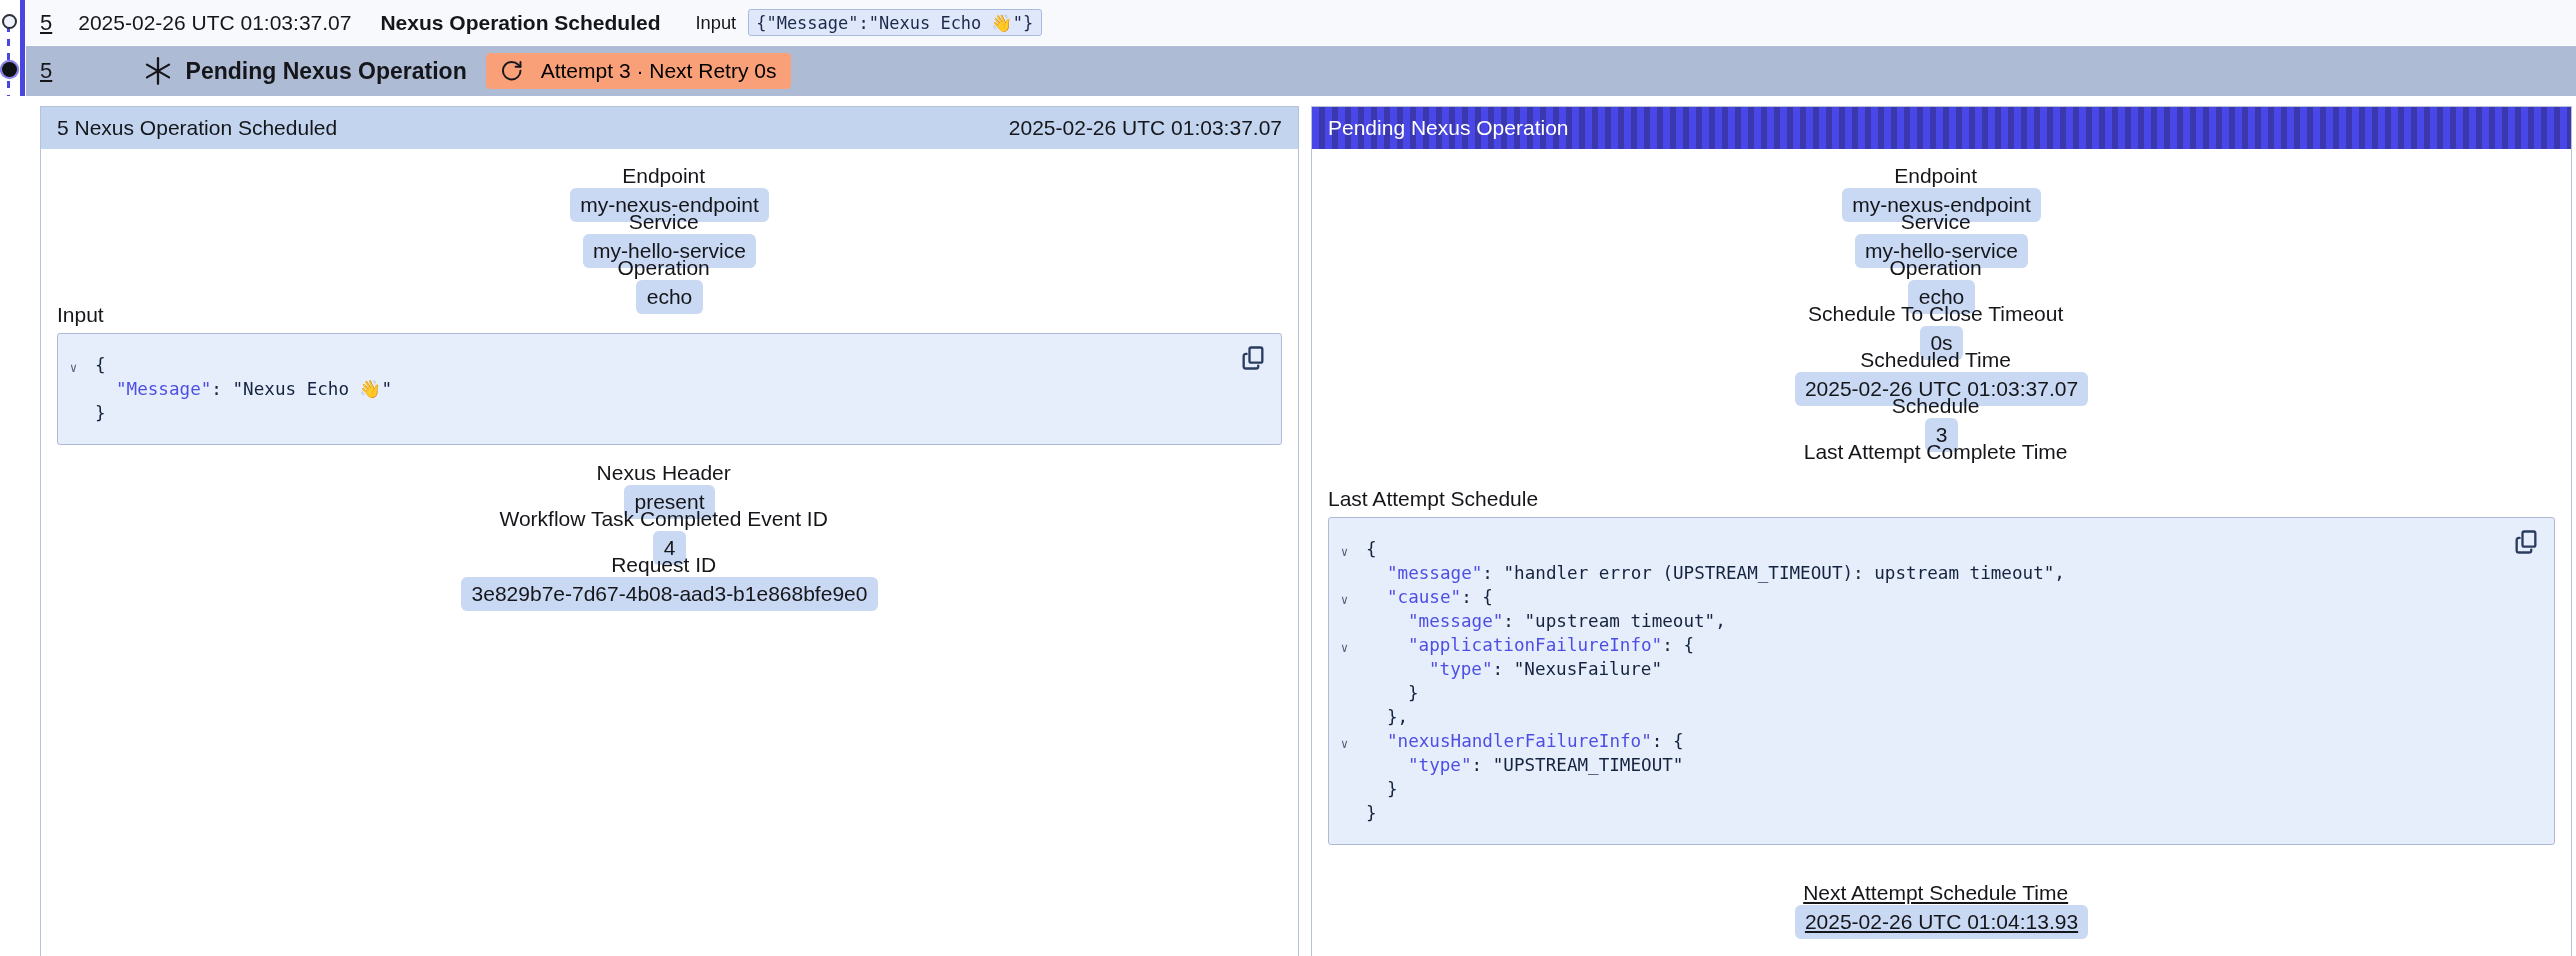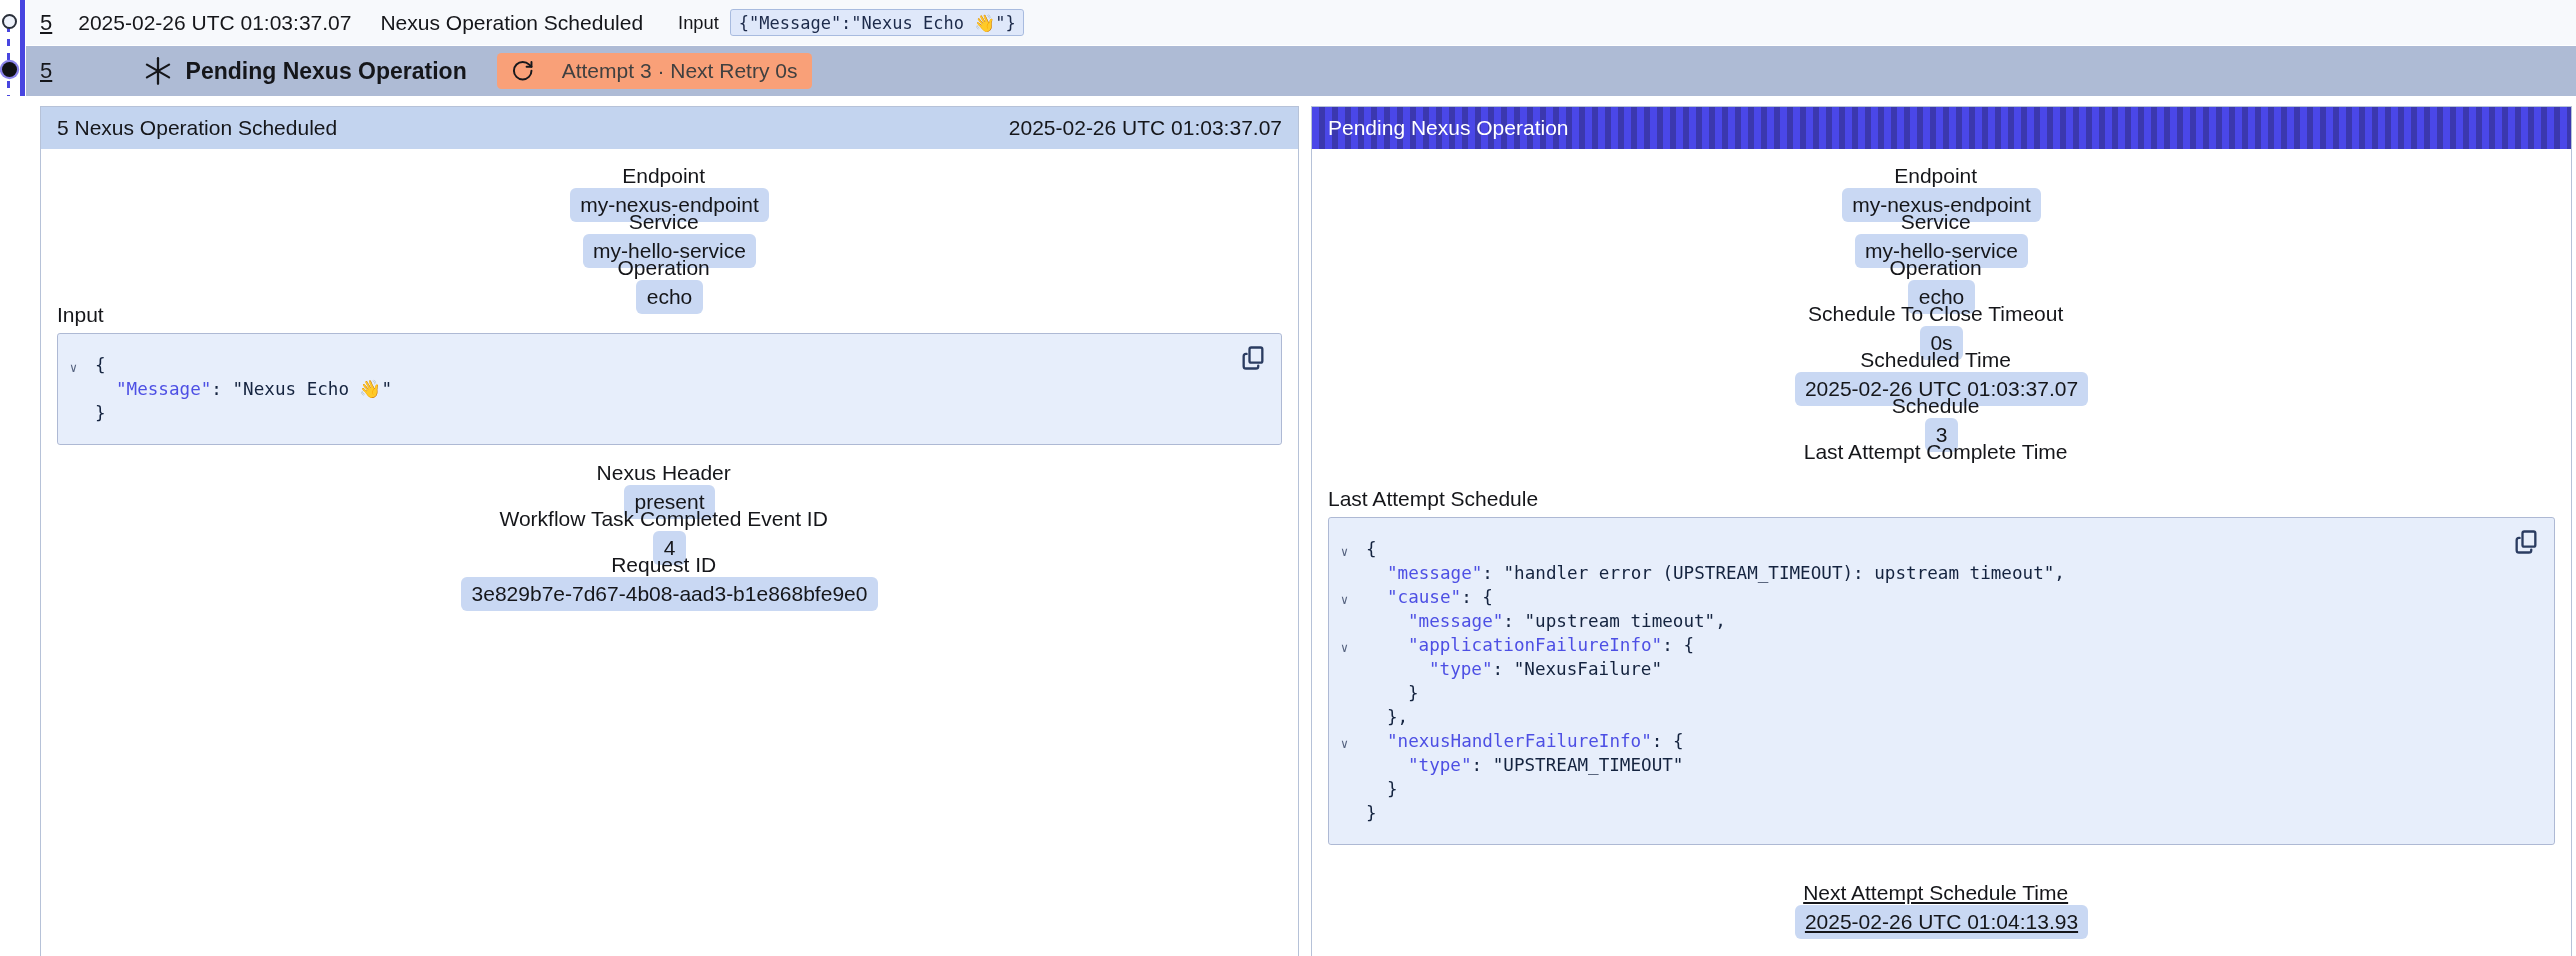--- a/index.html
+++ b/index.html
@@ -31,32 +31,32 @@
   .row1 {
     position: absolute; left: 26px; top: 0; width: 2550px; height: 45px;
     background: var(--row-bg); display: flex; align-items: center; padding-left: 14px;
   }
   .row2 {
     position: absolute; left: 26px; top: 46px; width: 2550px; height: 50px;
     background: var(--row-selected-bg); display: flex; align-items: center; padding-left: 14px;
   }
   .evt-id { font-size: 22px; font-weight: 500; color: #15161a; text-decoration: underline; cursor: pointer; }
   .evt-time { margin-left: 26px; font-size: 21px; }
-  .evt-title { margin-left: 29px; font-size: 21px; font-weight: 400; }
+  .evt-title { margin-left: 29px; font-size: 21px; font-weight: 700; }
   .evt-input-label { margin-left: 35px; font-size: 18.3px; }
   .evt-chip {
     margin-left: 11.7px; font-family: "DejaVu Sans Mono", monospace; font-size: 17px;
     background: #dfe8fa; border: 1.5px solid #a8bbdf; border-radius: 2.9px; padding: 2.2px 7.3px; color: #1c2a4a;
   }
   .asterisk { margin-left: 89px; display: inline-flex; }
   .asterisk svg { width: 34px; height: 34px; }
   .row2-title { margin-left: 10.3px; font-size: 23px; font-weight: 700; }
   .badge {
-    margin-left: 30px; background: var(--badge-bg); border-radius: 4.4px; padding: 5.9px 14.6px;
-    display: inline-flex; align-items: center; gap: 27px; font-size: 21px; color: #404040;
+    margin-left: 19px; background: var(--badge-bg); border-radius: 4.4px; padding: 5.9px 14.6px;
+    display: inline-flex; align-items: center; gap: 17px; font-size: 21px; color: #000000;
   }
   .badge svg { width: 23.4px; height: 23.4px; }
 
   
   .panel {
     position: absolute; top: 106px; height: 1025px; background: #fff;
     border: 1.5px solid var(--panel-border);
   }
   .panel.left  { left: 40px;  width: 1259px; }
   .panel.right { left: 1311px; width: 1261px; }

